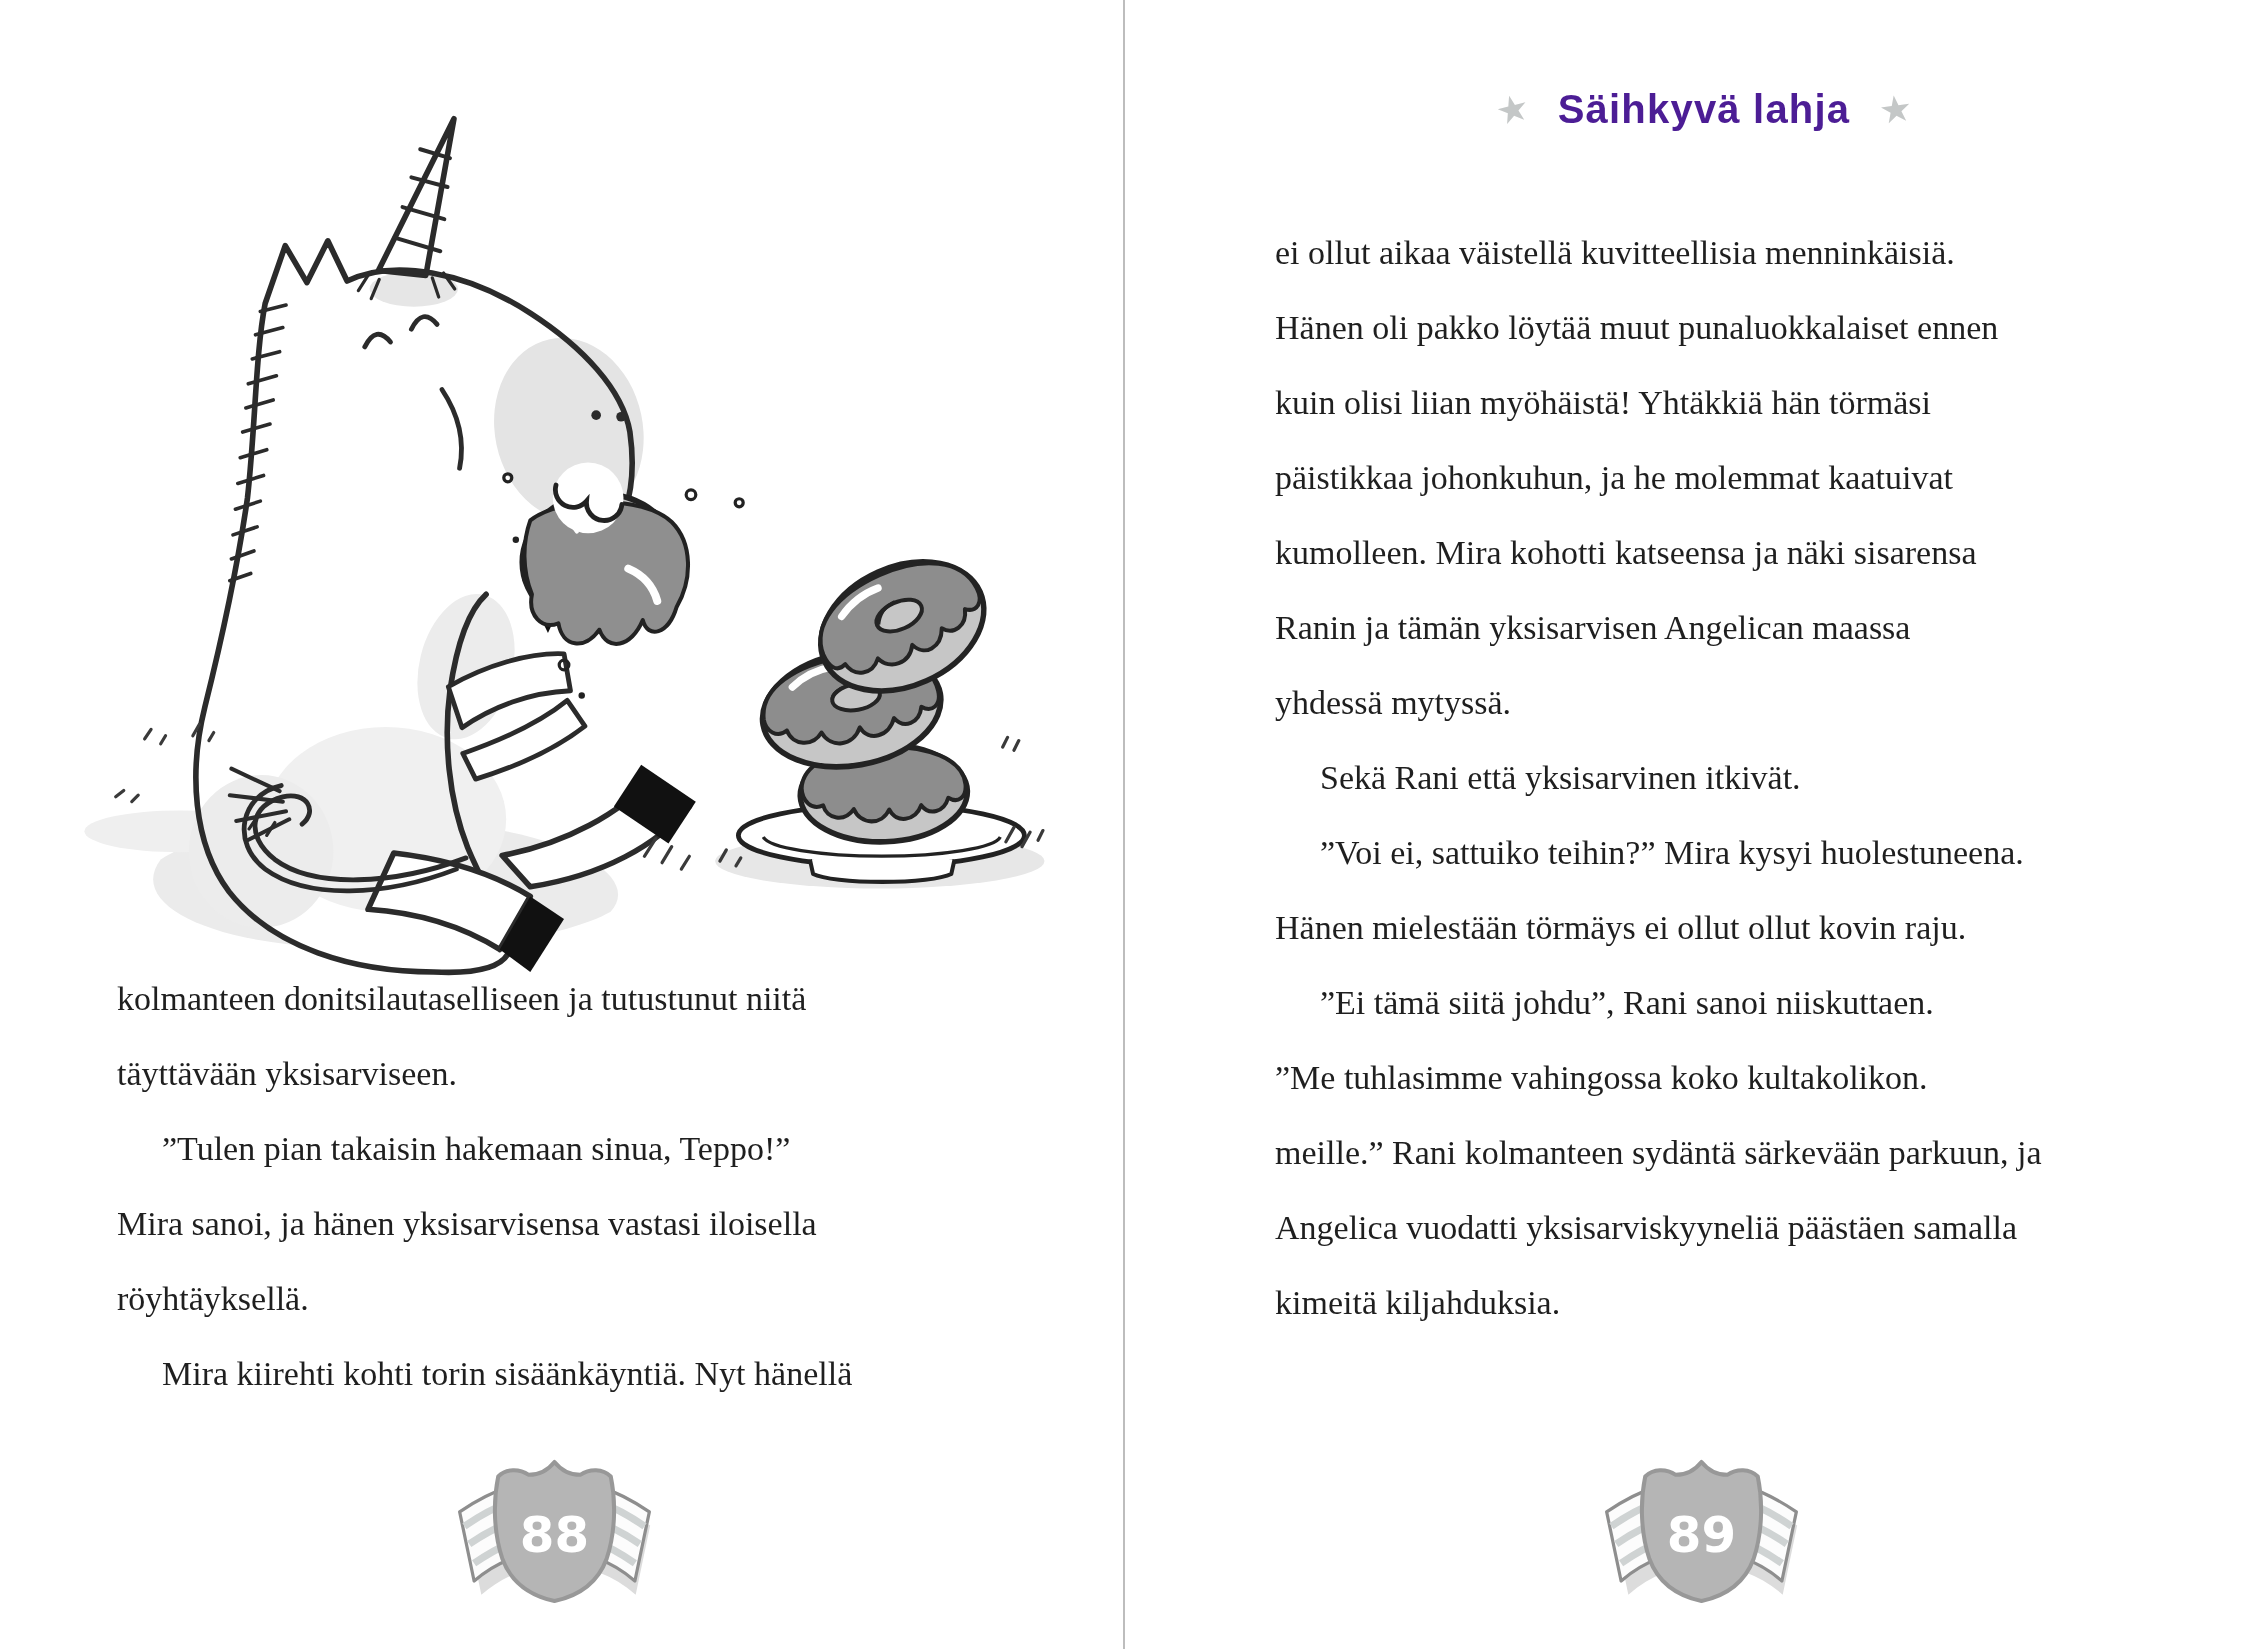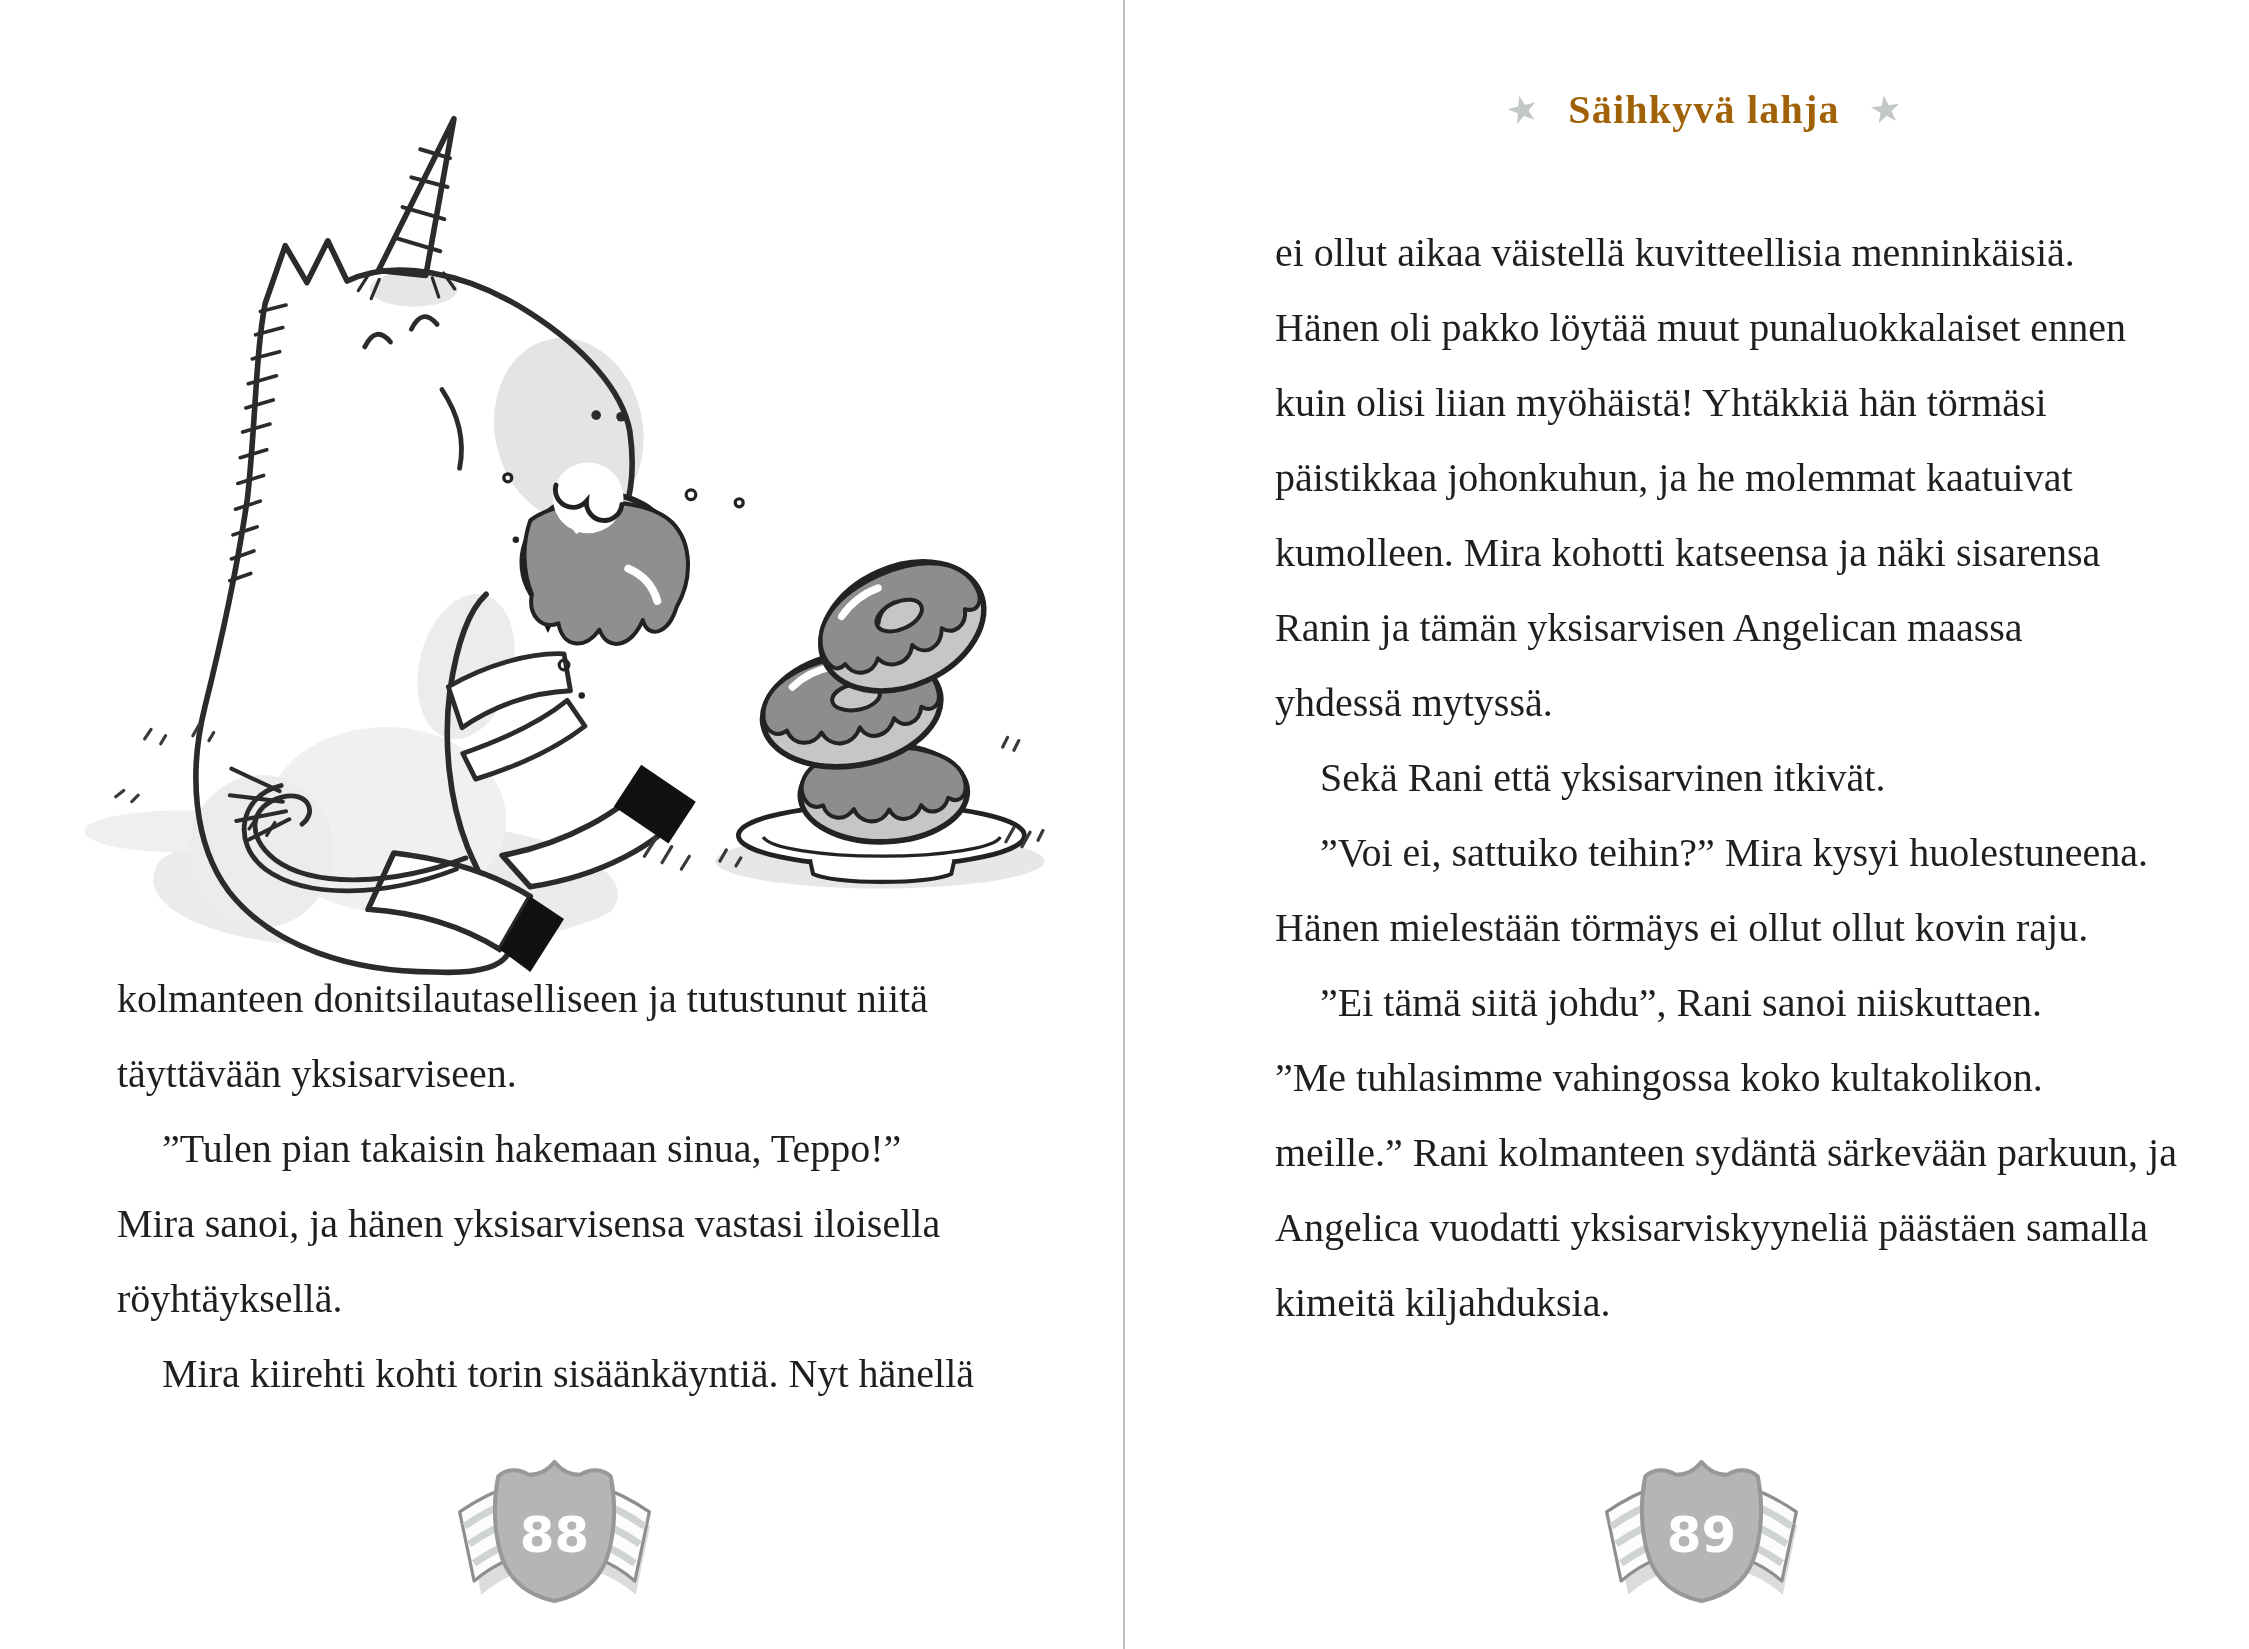--- a/index.html
+++ b/index.html
@@ -5,32 +5,32 @@
   html,body{margin:0;padding:0;}
   body{
     width:2250px;height:1650px;position:relative;background:#ffffff;
     font-family:"Liberation Serif", serif;overflow:hidden;
   }
   .page-divider{
     position:absolute;left:1123px;top:0;width:1.6px;height:1650px;
     background:#bdbdbd;
   }
   .illustration{position:absolute;left:48px;top:48px;}
-  .body-text{position:absolute;color:#1f1f1f;font-size:40px;line-height:75px;}
+  .body-text{position:absolute;color:#1f1f1f;font-size:34px;line-height:75px;}
   .left-text{left:117px;top:961px;width:892px;}
   .right-text{left:1275px;top:215px;width:892px;}
   .bodyline{white-space:nowrap;}
   .indent{padding-left:45px;}
   .chapter-header{
     position:absolute;left:1275px;top:77px;width:858px;height:64px;
     display:flex;align-items:center;justify-content:center;gap:29px;
   }
   .chapter-title{
-    font-family:Liberation Serif, serif;font-weight:bold;font-size:40px;
-    color:#a16207;letter-spacing:1.2px;white-space:nowrap;
+    font-family:Liberation Sans, sans-serif;font-weight:bold;font-size:40px;
+    color:#4c1d95;letter-spacing:1.2px;white-space:nowrap;
   }
   .star{
     font-size:37px;color:#c4c7c7;display:inline-block;line-height:1;
     font-family:"DejaVu Sans", sans-serif;
   }
   .star-left{transform:rotate(-14deg);}
   .star-right{transform:rotate(-8deg);}
   .badge{position:absolute;width:209px;height:169px;}
   .badge-left{left:450px;top:1441px;text-align:center;}
   .badge-right{left:1597px;top:1441px;}

